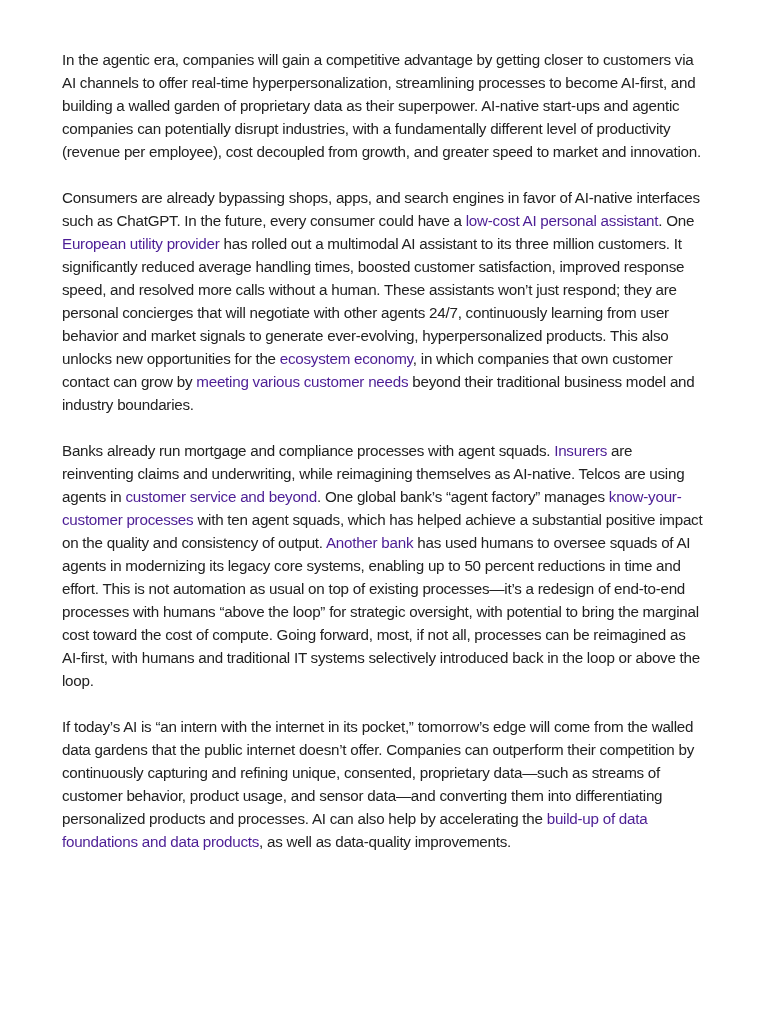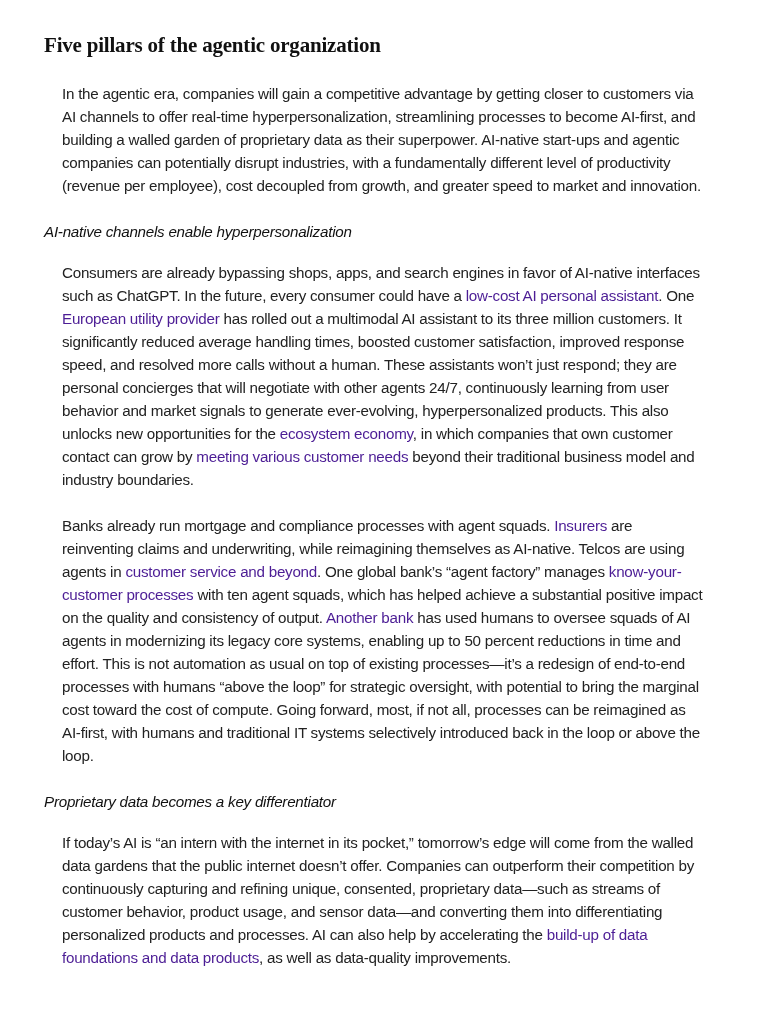--- a/index.html
+++ b/index.html
@@ -26,32 +26,29 @@
       margin: 0; line-height: 23px; letter-spacing: -0.25px;
     }
     p { margin: 18px; }
     .section { margin-bottom: 23px; }
     a.link { color: #4c1d95; text-decoration: none; cursor: pointer; }
   </style>
 </head>
 <body>
 
 <div class="page">
-  <h1>Five pillars of the agentic organization</h1>
 
   <div class="section">
     <p class="body-text">In the agentic era, companies will gain a competitive advantage by getting closer to customers via AI channels to offer real-time hyperpersonalization, streamlining processes to become AI-first, and building a walled garden of proprietary data as their superpower. AI-native start-ups and agentic companies can potentially disrupt industries, with a fundamentally different level of productivity (revenue per employee), cost decoupled from growth, and greater speed to market and innovation.</p>
   </div>
 
   <div class="section">
-    <h3>AI-native channels enable hyperpersonalization</h3>
     <p class="body-text"><span>Consumers are already bypassing shops, apps, and search engines in favor of AI-native interfaces such as ChatGPT. In the future, every consumer could have a </span><a class="link">low-cost AI personal assistant</a><span>. One </span><a class="link">European utility provider</a><span> has rolled out a multimodal AI assistant to its three million customers. It significantly reduced average handling times, boosted customer satisfaction, improved response speed, and resolved more calls without a human. These assistants won’t just respond; they are personal concierges that will negotiate with other agents 24/7, continuously learning from user behavior and market signals to generate ever-evolving, hyperpersonalized products. This also unlocks new opportunities for the </span><a class="link">ecosystem economy</a><span>, in which companies that own customer contact can grow by </span><a class="link">meeting various customer needs</a><span> beyond their traditional business model and industry boundaries.</span></p>
   </div>
 
   <div class="section">
     <p class="body-text"><span>Banks already run mortgage and compliance processes with agent squads. </span><a class="link">Insurers</a><span> are reinventing claims and underwriting, while reimagining themselves as AI-native. Telcos are using agents in </span><a class="link">customer service and beyond</a><span>. One global bank’s “agent factory” manages </span><a class="link">know-your-customer processes</a><span> with ten agent squads, which has helped achieve a substantial positive impact on the quality and consistency of output. </span><a class="link">Another bank</a><span> has used humans to oversee squads of AI agents in modernizing its legacy core systems, enabling up to 50 percent reductions in time and effort. This is not automation as usual on top of existing processes—it’s a redesign of end-to-end processes with humans “above the loop” for strategic oversight, with potential to bring the marginal cost toward the cost of compute. Going forward, most, if not all, processes can be reimagined as AI-first, with humans and traditional IT systems selectively introduced back in the loop or above the loop.</span></p>
   </div>
 
   <div class="section">
-    <h3>Proprietary data becomes a key differentiator</h3>
     <p class="body-text"><span>If today’s AI is “an intern with the internet in its pocket,” tomorrow’s edge will come from the walled data gardens that the public internet doesn’t offer. Companies can outperform their competition by continuously capturing and refining unique, consented, proprietary data—such as streams of customer behavior, product usage, and sensor data—and converting them into differentiating personalized products and processes. AI can also help by accelerating the </span><a class="link">build-up of data foundations and data products</a><span>, as well as data-quality improvements.</span></p>
   </div>
 </div>
 
 </body></html>

